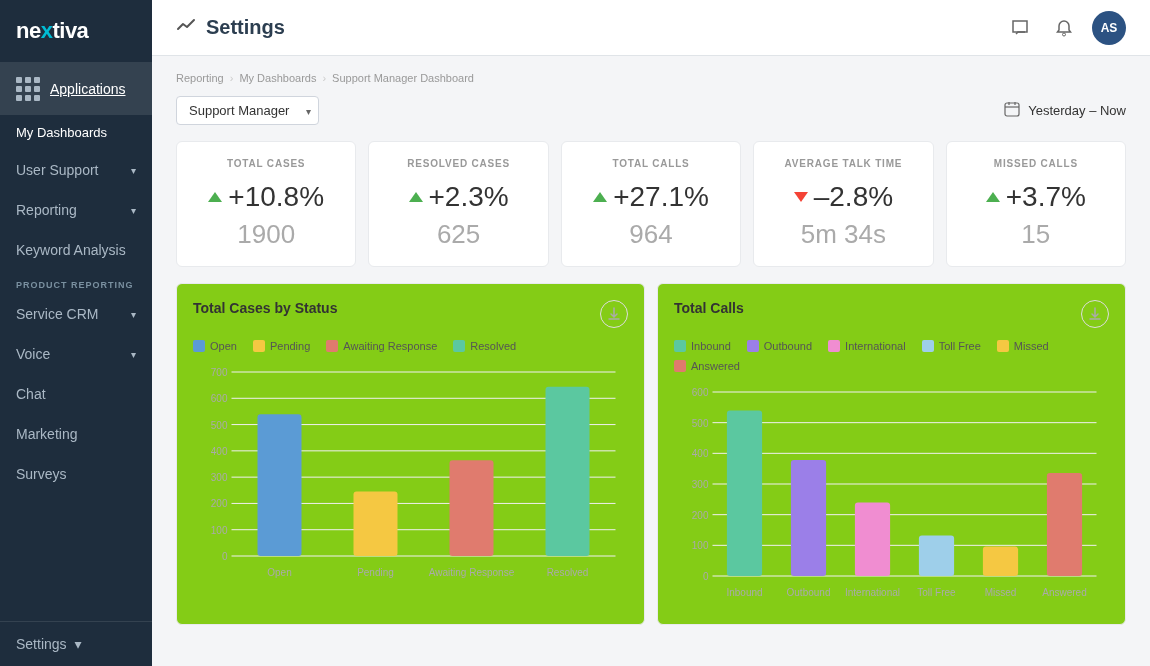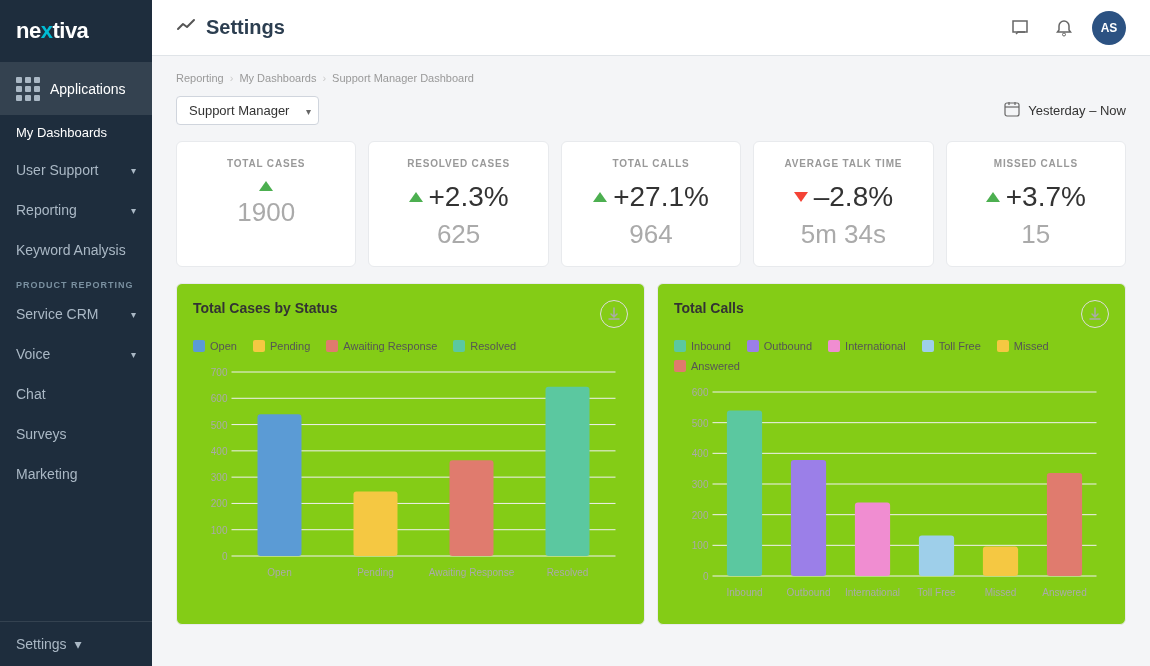--- a/index.html
+++ b/index.html
@@ -5,21 +5,21 @@
     * { box-sizing: border-box; margin: 0; padding: 0; }
     body { font-family: -apple-system, BlinkMacSystemFont, 'Segoe UI', sans-serif; background: #f4f5f7; display: flex; height: 666px; width: 1150px; overflow: hidden; }
 
     
     .sidebar { width: 152px; background: #1e2d3d; color: #fff; display: flex; flex-direction: column; height: 100%; flex-shrink: 0; }
     .sidebar-logo { padding: 18px 16px; border-bottom: 1px solid rgba(255,255,255,0.1); }
     .logo-text { color: #fff; font-size: 22px; font-weight: 700; letter-spacing: -0.5px; }
     .logo-text span { color: #00bcd4; }
     .sidebar-nav { flex: 1; overflow-y: auto; }
     .nav-item { display: flex; align-items: center; padding: 12px 16px; cursor: pointer; font-size: 14px; color: #aab8c5; transition: background 0.2s; }
-    .nav-item.active { color: #fff; background: rgba(255,255,255,0.1); }
+    .nav-item.active { color: #fff; background: rgba(255,255,255,0.1); text-decoration: underline; }
     .nav-item .nav-label { flex: 1; }
     .nav-item .chevron { font-size: 10px; }
     .nav-item-apps { padding: 14px 16px; display: flex; align-items: center; gap: 10px; cursor: pointer; color: #fff; }
     .apps-grid { display: grid; grid-template-columns: repeat(3, 6px); gap: 3px; }
     .apps-grid span { width: 6px; height: 6px; background: #aab8c5; border-radius: 1px; display: block; }
     .nav-section-label { padding: 10px 16px 4px; font-size: 9px; font-weight: 700; color: #7a90a0; letter-spacing: 1px; text-transform: uppercase; }
     .my-dashboards { padding: 10px 16px; font-size: 13px; color: #fff; font-weight: 500; cursor: pointer; }
     .sidebar-settings { padding: 14px 16px; display: flex; align-items: center; gap: 8px; cursor: pointer; color: #aab8c5; font-size: 14px; border-top: 1px solid rgba(255,255,255,0.1); }
 
     
@@ -111,24 +111,24 @@
       <span class="chevron">▾</span>
     </div>
     <div class="nav-item">
       <span class="nav-label">Voice</span>
       <span class="chevron">▾</span>
     </div>
     <div class="nav-item">
       <span class="nav-label">Chat</span>
     </div>
     <div class="nav-item">
+      <span class="nav-label">Marketing</span>
+    </div>
+    <div class="nav-item">
       <span class="nav-label">Surveys</span>
-    </div>
-    <div class="nav-item">
-      <span class="nav-label">Marketing</span>
     </div>
   </nav>
   <div class="sidebar-settings">
     <span>Settings</span>
     <span class="chevron">▾</span>
   </div>
 </aside>
 
 <div class="main">
 
@@ -186,20 +186,21 @@
         </span>
         <span>Yesterday – Now</span>
       </div>
     </div>
 
     <div class="stat-cards" id="stat-cards-container">
         <div class="stat-card">
     <div class="stat-label">TOTAL CASES</div>
     <div class="stat-change">
       <span class="arrow-up"></span>
+      <span class="stat-pct">+10.8%</span>
     </div>
     <div class="stat-value">1900</div>
   </div>
         <div class="stat-card">
     <div class="stat-label">RESOLVED CASES</div>
     <div class="stat-change">
       <span class="arrow-up"></span>
       <span class="stat-pct">+2.3%</span>
     </div>
     <div class="stat-value">625</div>

